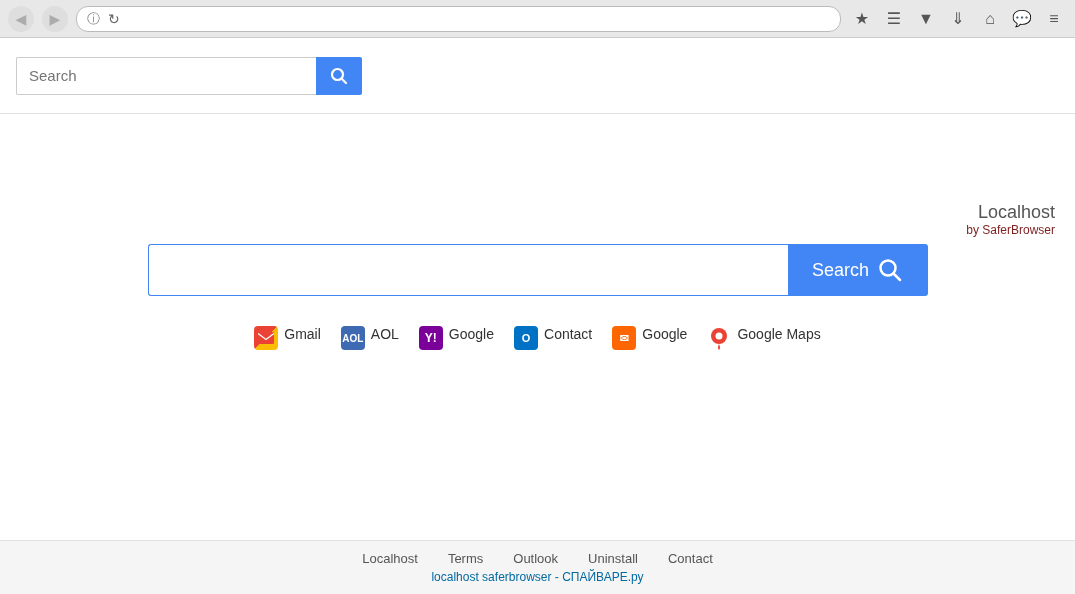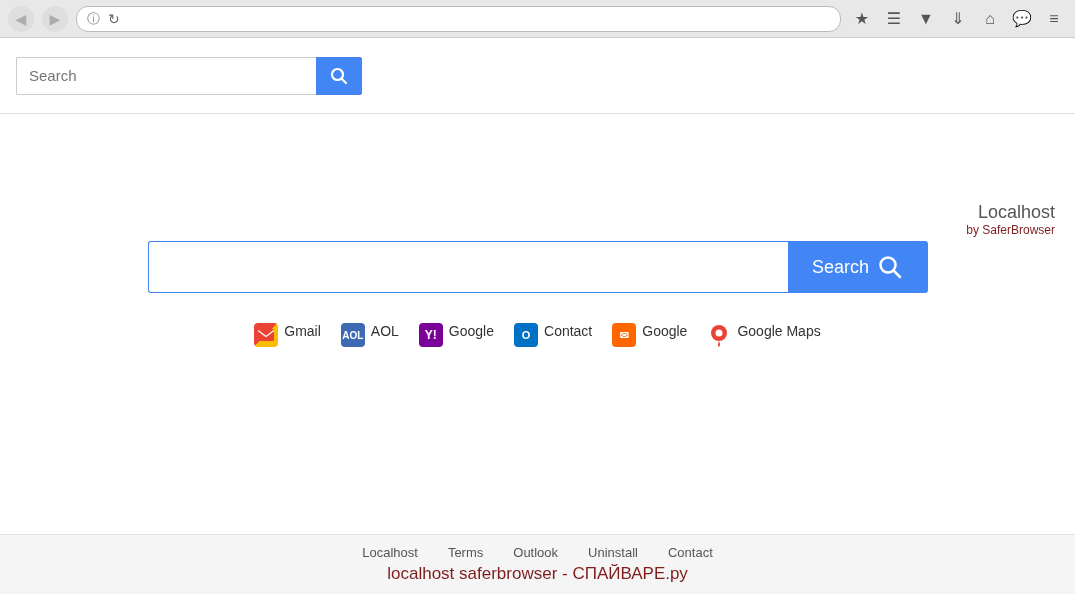--- a/index.html
+++ b/index.html
@@ -216,22 +216,22 @@
       gap: 30px;
       margin-bottom: 4px;
     }
     .footer-link {
       color: #555;
       font-size: 13px;
       text-decoration: none;
       cursor: pointer;
     }
     .footer-sub {
-      font-size: 17px;
-      color: #7f1d1d;
+      font-size: 12px;
+      color: #0369a1;
     }
     @keyframes blink { 50% { border-color: transparent; } }
   </style>
 </head>
 <body>
 
 <div class="browser-chrome">
   <button class="nav-btn disabled">◀</button>
   <button class="nav-btn disabled">▶</button>
   <div class="address-bar">

